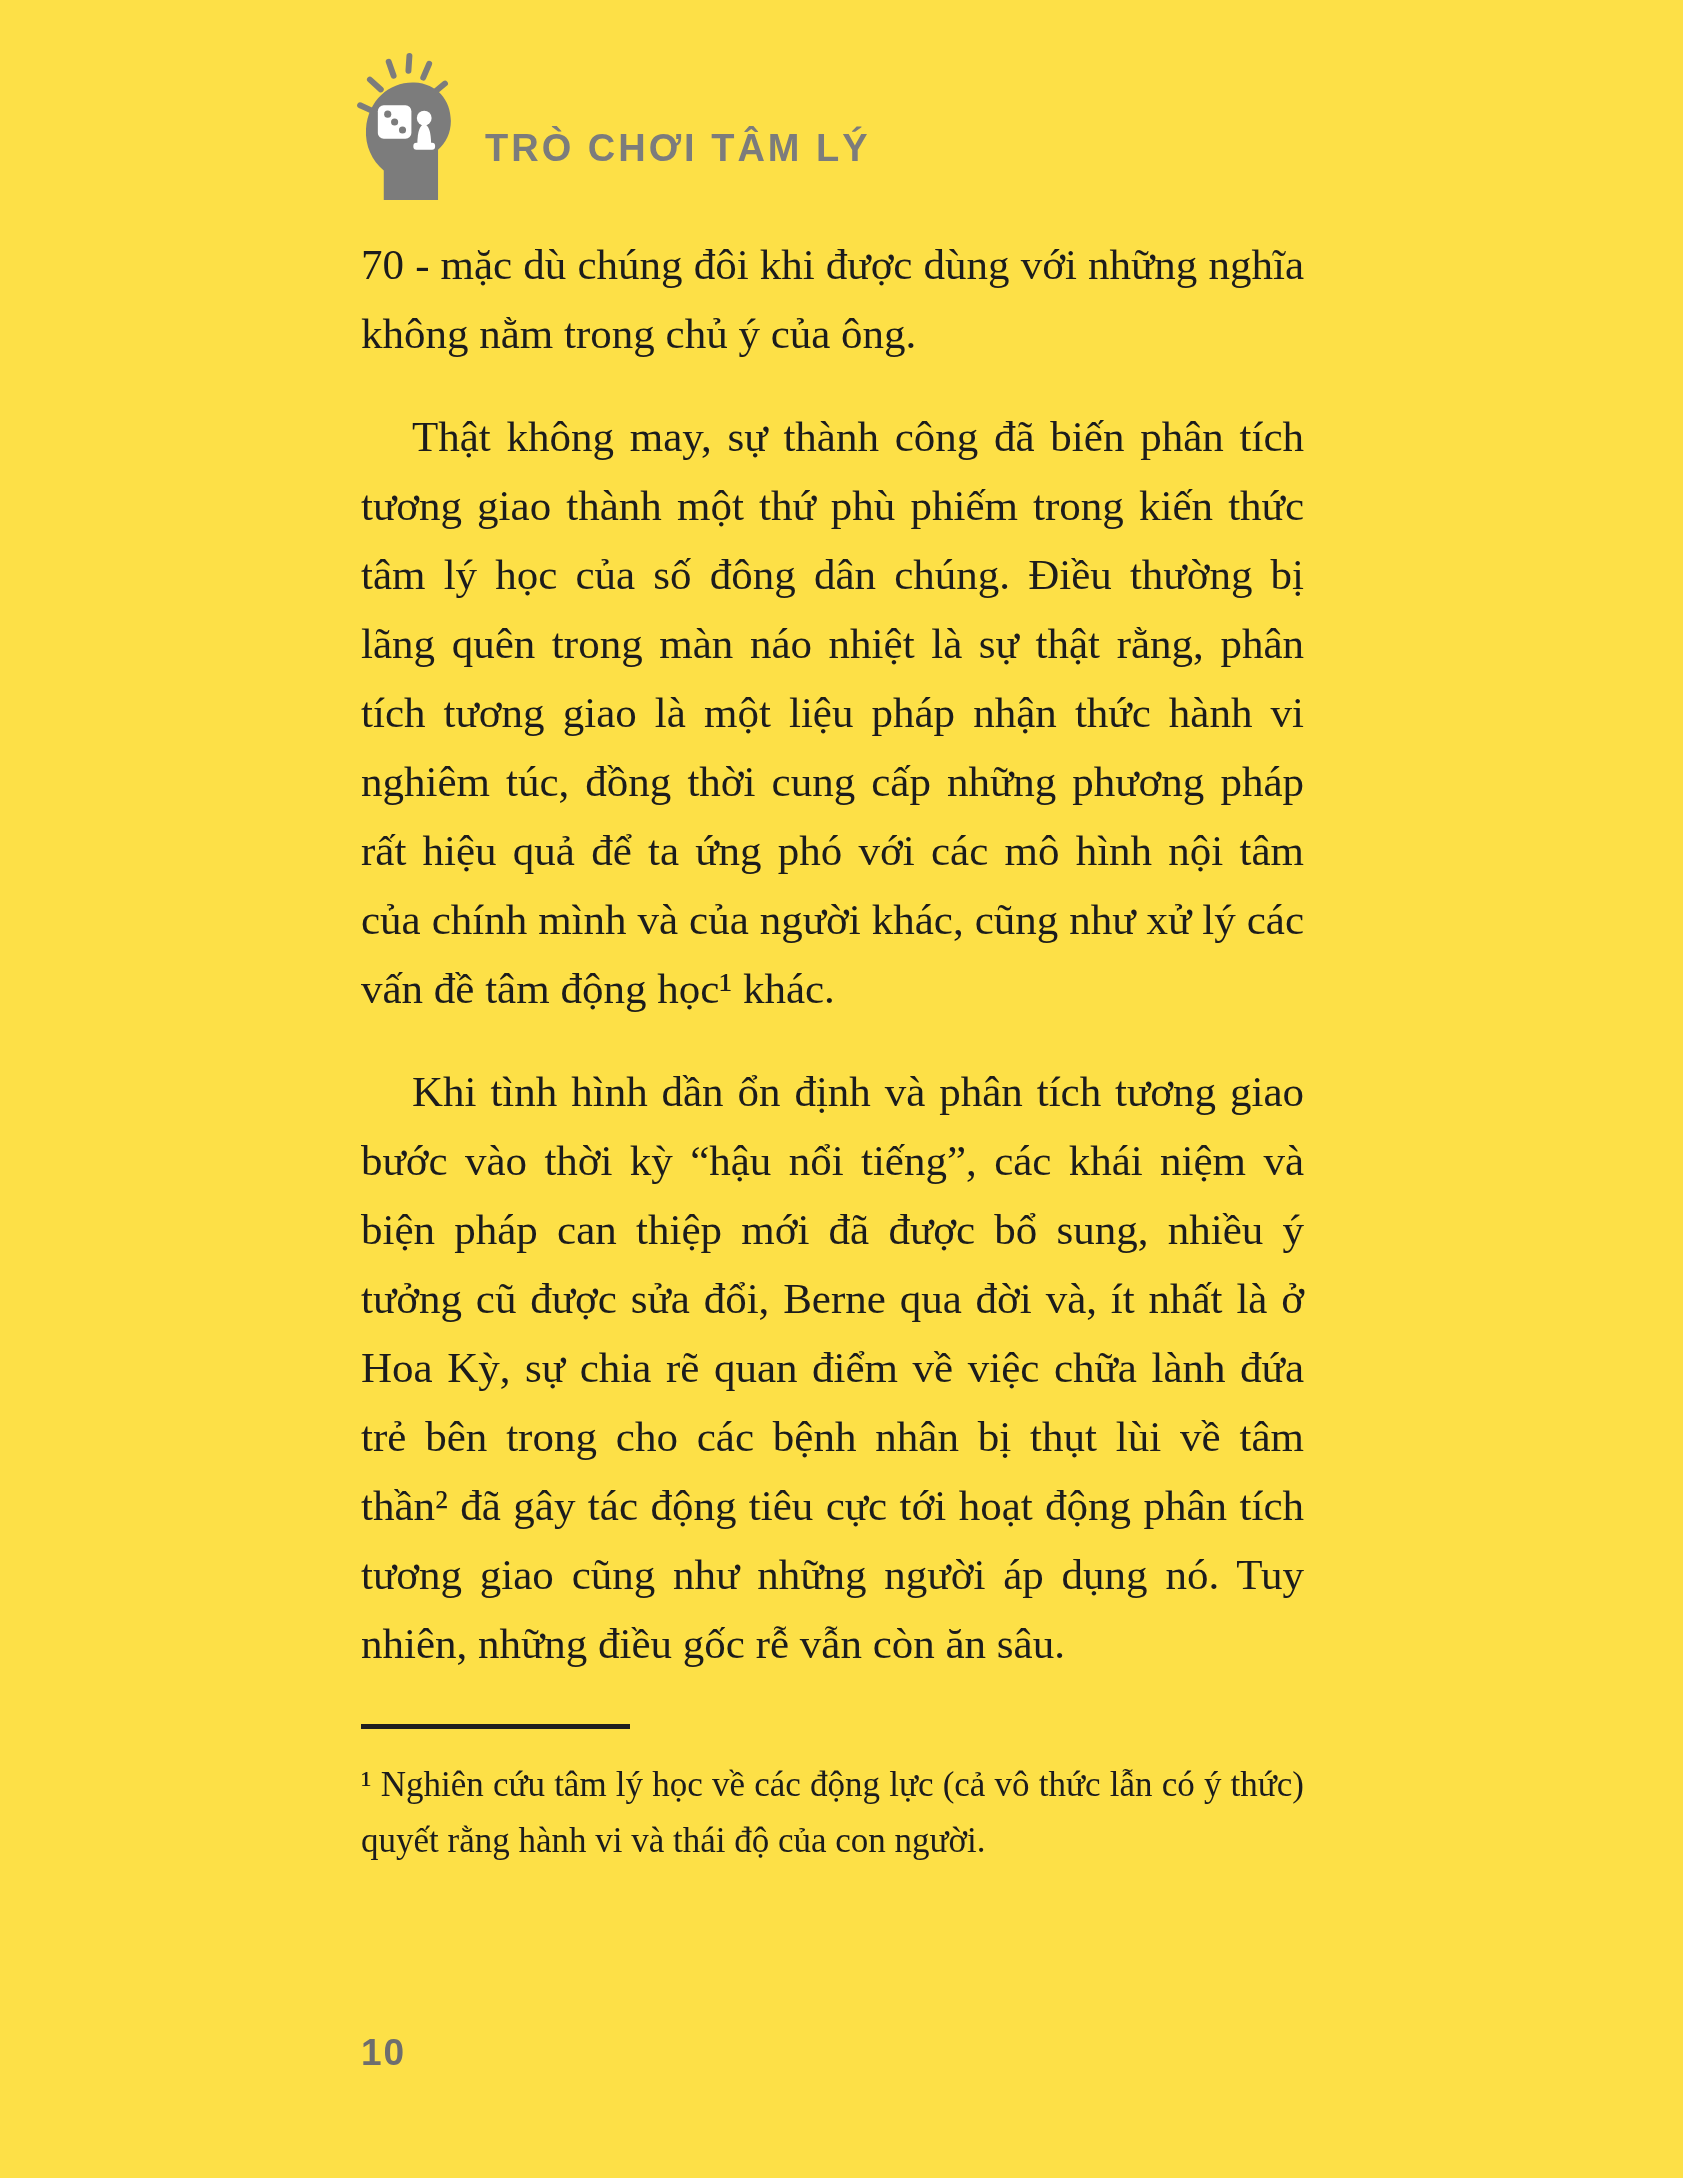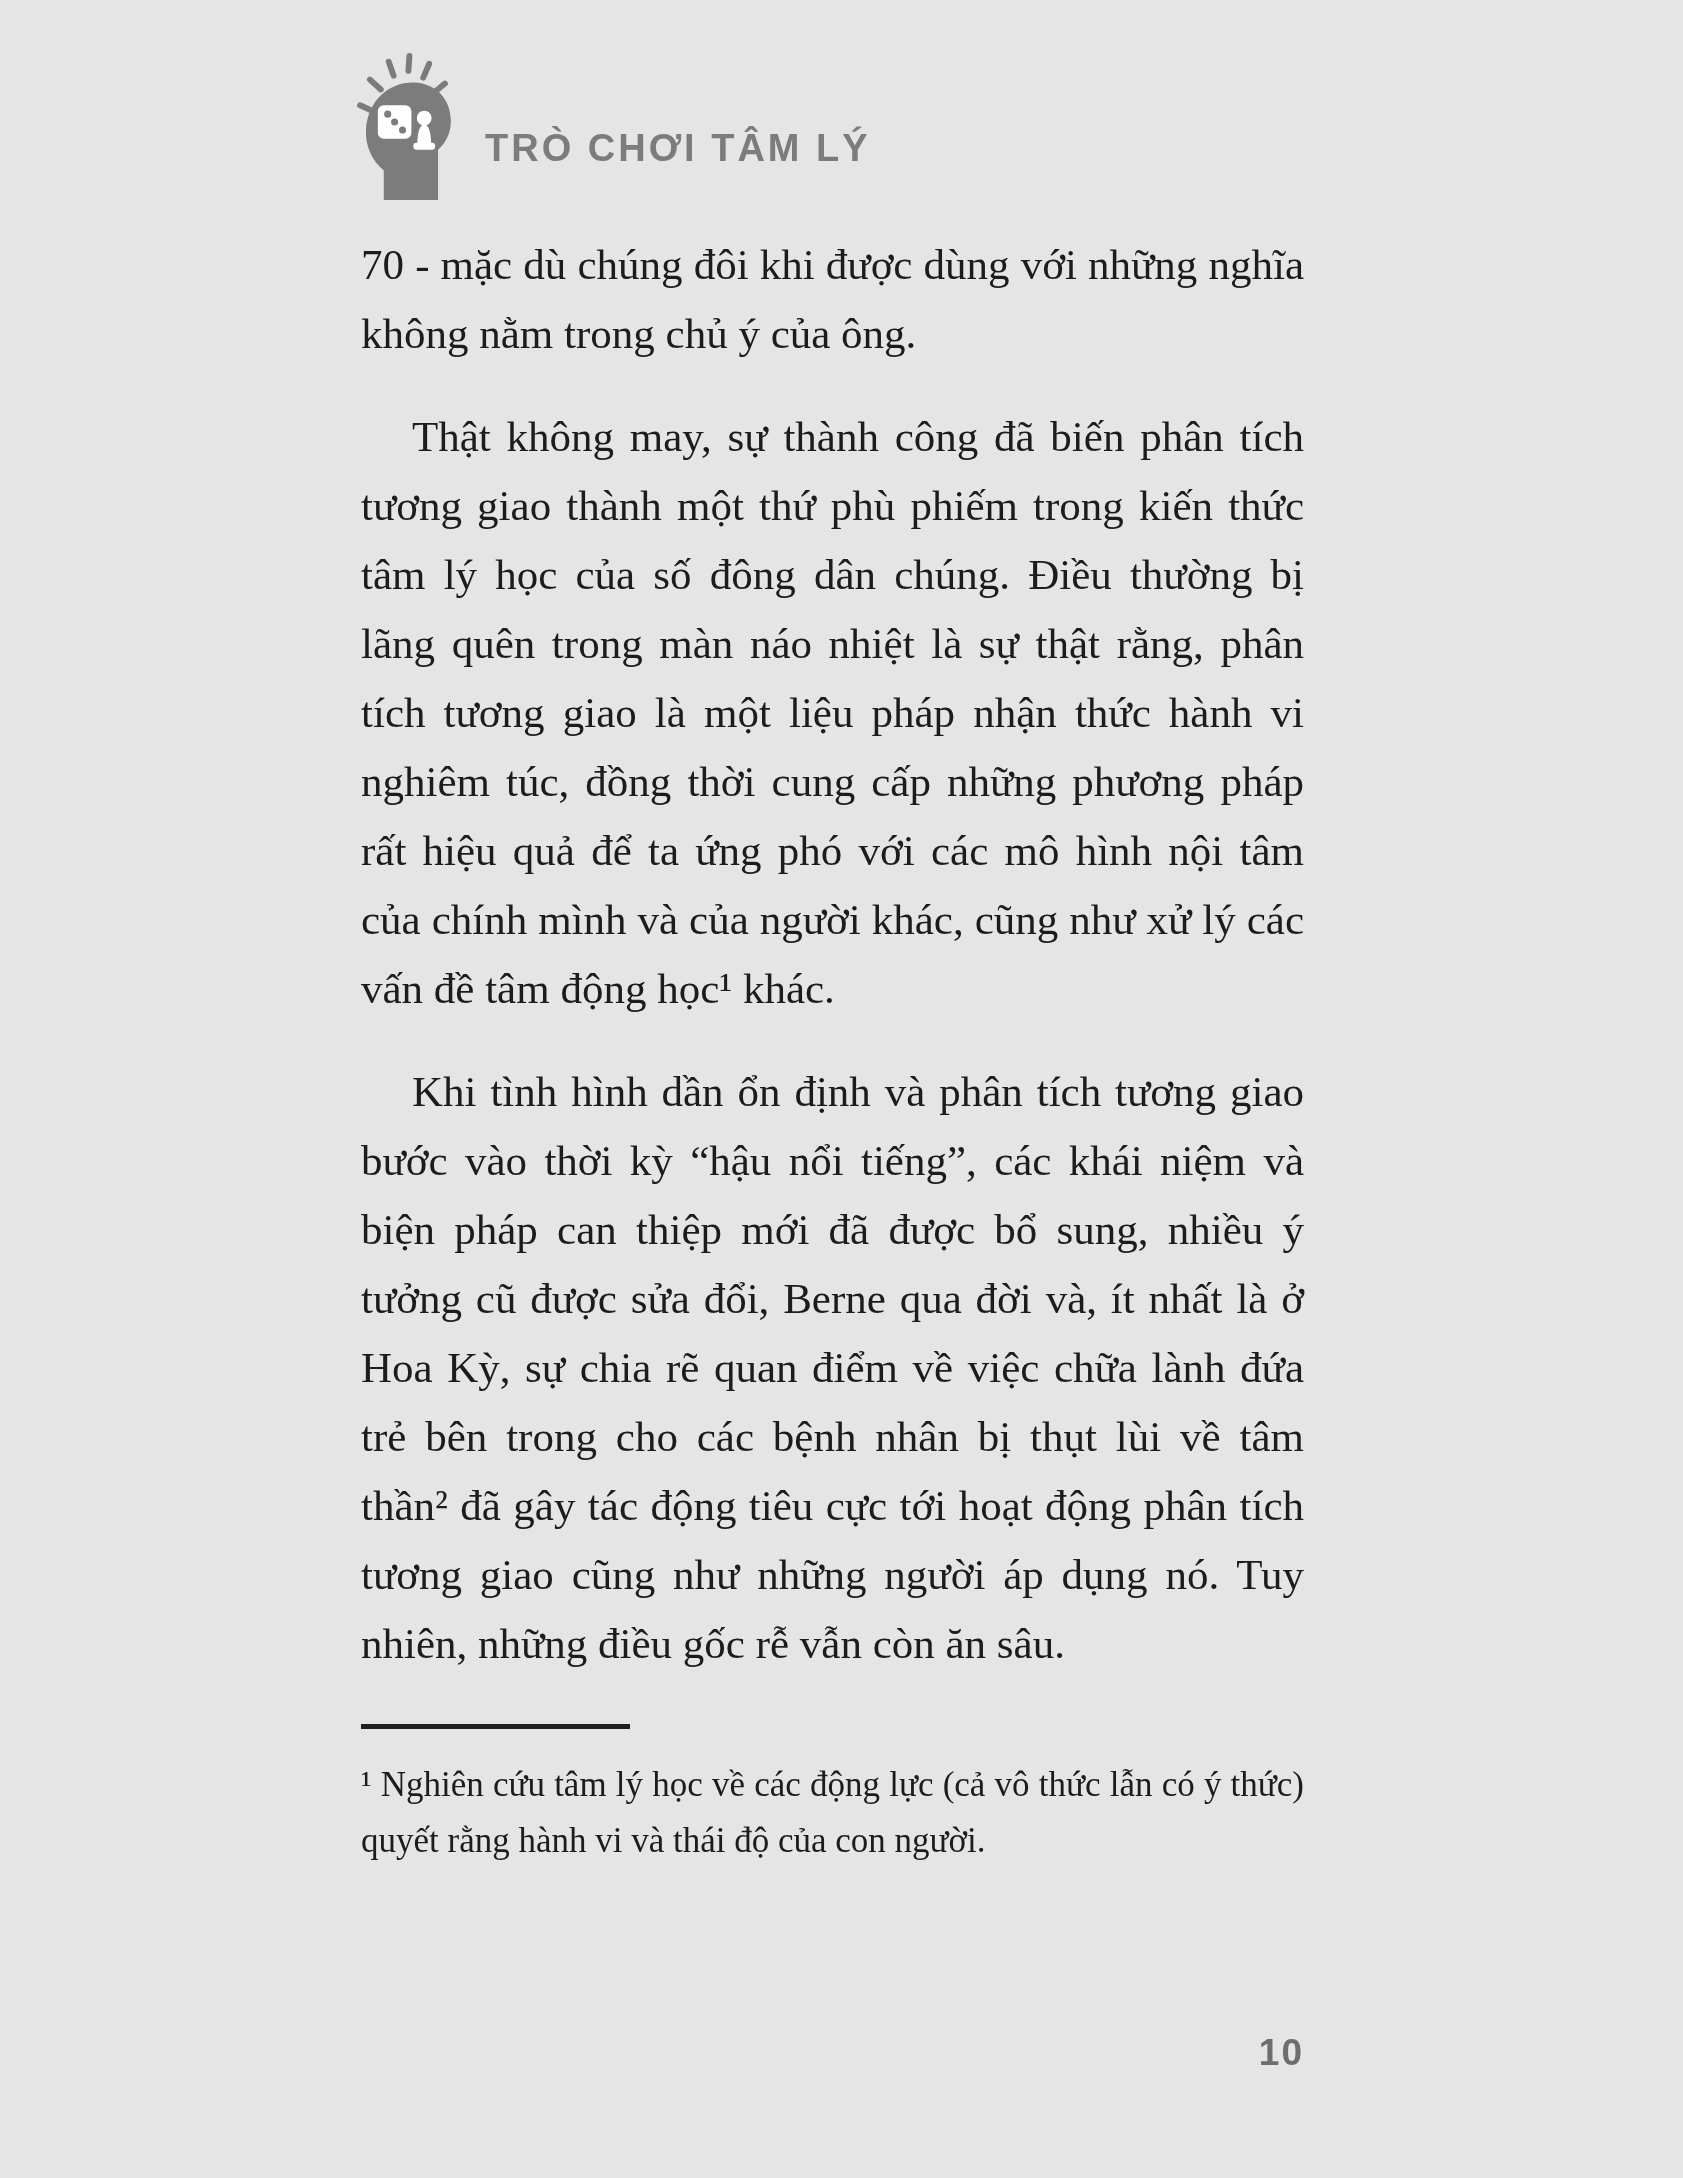--- a/index.html
+++ b/index.html
@@ -5,21 +5,21 @@
   html,body { margin:0; padding:0; }
   body {
     width:1683px; height:2178px;
     background:#ffffff;
     font-family:"Liberation Serif", serif;
     color:#1c1c1c;
   }
   .page {
     position:relative;
     width:1683px; height:2178px;
-    background:#e5e5e5;
+    background:#fde047;
     overflow:hidden;
   }
   
   .page-header {
     position:absolute; left:348px; top:50px;
     display:flex; align-items:center; gap:26px;
   }
   .logo { width:111px; height:150px; flex:0 0 auto; }
   .header-title {
     font-family:"Liberation Sans", sans-serif;
@@ -51,21 +51,21 @@
   .footnote {
     margin:0 0 20px 0;
     font-size:35px;
     line-height:56px;
     text-align:justify;
     text-justify:inter-word;
   }
   
   .page-footer {
     position:absolute; left:361px; top:2032px; width:943px;
-    text-align:right;
+    text-align:left;
   }
   .page-number {
     font-family:"Liberation Sans", sans-serif;
     font-weight:bold;
     font-size:37px;
     letter-spacing:2px;
     color:#6e6e6e;
   }
 </style>
 </head>

